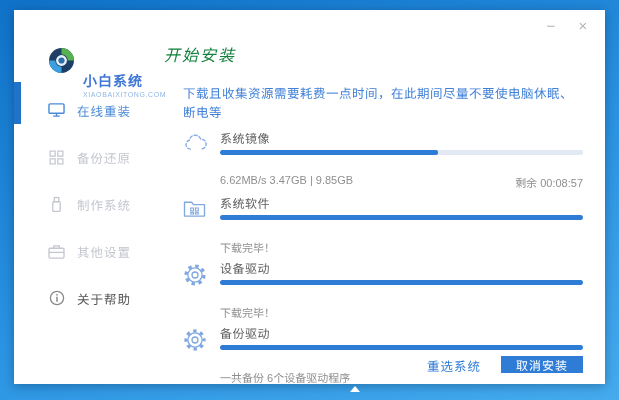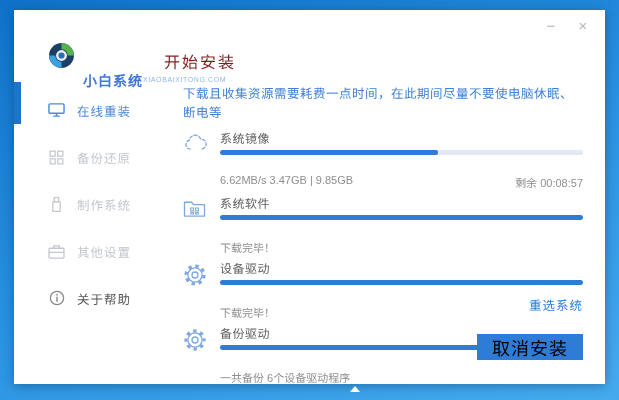--- a/index.html
+++ b/index.html
@@ -8,24 +8,24 @@
     position:relative; width:619px; height:400px;
     background:linear-gradient(160deg, var(--desktop-top,#0f72c8) 0%, #2a93e2 55%, var(--desktop-bottom,#45abee) 100%);
   }
   .window {
     position:absolute; left:14px; top:10px; width:591px; height:374px;
     background:#ffffff; box-shadow:0 2px 10px rgba(0,30,60,.35);
   }
   
   .titlebar { position:relative; height:64px; }
   .logo { position:absolute; left:34px; top:16px; display:flex; align-items:center; gap:8px; }
-  .logo-text { display:flex; line-height:1.1;margin-top:48px; }
+  .logo-text { display:flex; flex-direction:column; line-height:1.1;margin-top:48px; }
   .logo-name { font-size:14px; font-weight:bold; color:#4077d6; letter-spacing:1px; }
   .logo-sub  { font-size:7px; color:#8fb7e6; letter-spacing:.6px; margin-top:2px; }
-  .page-title { position:absolute; left:150px; top:39px; font-size:16px; color:#7f1d1d; letter-spacing:2px; }
+  .page-title { position:absolute; left:150px; top:32px; font-size:16px; color:#15803d; letter-spacing:2px;font-style:italic; }
   .win-controls { position:absolute; top:8px; right:14px; display:flex; gap:16px; }
   .win-btn { color:#b5b5b5; font-size:15px; line-height:16px; width:16px; text-align:center; cursor:pointer; }
   
   .content { display:flex; height:310px; }
   .sidebar { width:169px; padding-top:26px; flex:none;text-align:right; }
   .side-item { height:20px; margin-bottom:27px; display:flex; align-items:center; gap:12px; padding-left:34px; cursor:pointer; }
   .side-item .si-icon { width:17px; height:17px; display:flex; align-items:center; justify-content:center; }
   .side-item { color:var(--inactive-gray,#c3c7ce); font-size:12.5px; letter-spacing:1px; }
   .side-item.active { color:#4a8ad8; }
   .side-item.dark { color:#555; }
@@ -34,23 +34,23 @@
   .notice { font-size:12.5px; color:var(--accent-text,#4080d8); margin-bottom:8px; letter-spacing:.5px; }
   
   .task { display:flex; margin-bottom:7px;gap:8px; }
   .task-icon { width:29px; flex:none; padding-top:4px; color:var(--icon-blue,#7fa8e0); }
   .task-body { flex:1; }
   .task-label { font-size:12px; color:#5e5e5e; margin-bottom:4px; letter-spacing:.5px; }
   .task-bar { height:5px; background:var(--progress-track,#e2e9f2); border-radius:2px; overflow:hidden; }
   .task-fill { height:100%; width:0; background:var(--accent,#2e7cd6); border-radius:2px; }
   .task-status { display:flex; justify-content:space-between; font-size:11px; color:#8f8f8f; margin-top:19px; height:13px; }
   
-  .footer { position:absolute; right:22px; bottom:24px; display:flex; align-items:flex-end; gap:20px;flex-direction:column; }
+  .footer { position:absolute; right:22px; bottom:9px; display:flex; align-items:flex-start; gap:20px; }
   .link-btn { background:none; border:none; color:var(--accent,#2e7cd6); font-size:12.5px; letter-spacing:1px; cursor:pointer; }
-  .primary-btn { background:var(--accent,#2e7cd6); border:none; color:#000000; font-size:18px; letter-spacing:1px; padding:0 15px; cursor:pointer; }
+  .primary-btn { background:var(--accent,#2e7cd6); border:none; color:#ffffff; font-size:12px; letter-spacing:1px; padding:0 15px; cursor:pointer; }
   
   .pointer { position:absolute; left:350px; top:386px; width:0; height:0;
     border-left:5px solid transparent; border-right:5px solid transparent; border-bottom:6px solid #fff; }
 </style>
 </head>
 <body>
 
 <div class="desktop">
   <div class="window">
 

